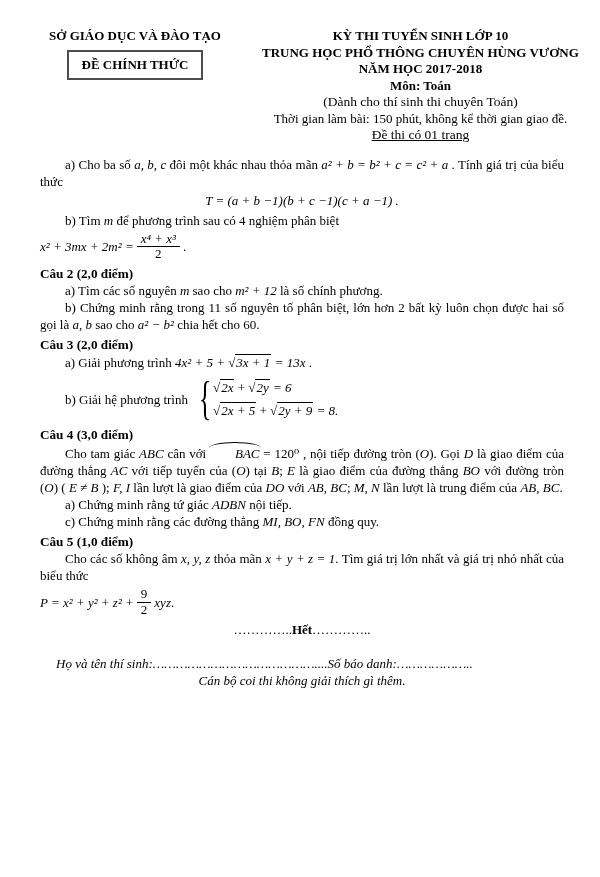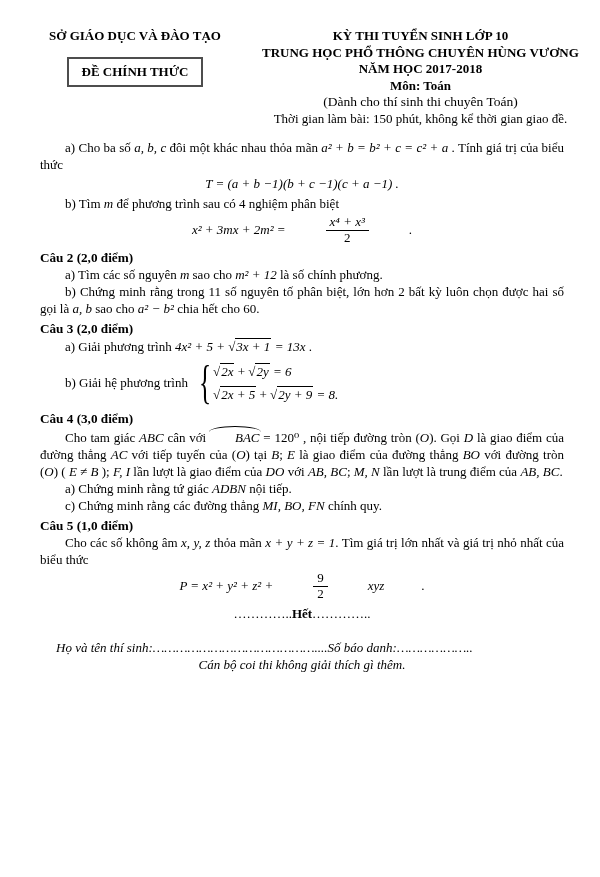--- a/index.html
+++ b/index.html
@@ -8,38 +8,38 @@
     font-family:"Liberation Serif","DejaVu Serif",serif;
     font-size:13px; overflow:hidden;
   }
   .page { padding:28px 36px 0 40px; }
 
   
   .header { display:flex; align-items:flex-start;gap:32px; }
   .h-left { width:190px; text-align:center; flex-shrink:0; }
   .h-left .hl { font-weight:bold; font-size:13px; line-height:16px; white-space:nowrap; }
   .stamp-box {
-    display:inline-block; margin-top:13px; padding:5px 13px;
+    display:inline-block; margin-top:6px; padding:5px 13px;
     border:2px solid #4d4d4d; font-weight:bold; font-size:13px; white-space:nowrap;
   }
   .h-right { flex:1; text-align:center; line-height:16.5px; }
   .h-right .b { font-weight:bold; font-size:13px; white-space:nowrap; }
   .h-right .r5 { font-size:13.5px; }
   .h-right .r6 { font-size:13px; }
   .h-right .r7 { text-decoration:underline; font-size:13.5px; display:inline-block; }
 
   
   .sec { margin-top:2px; }
   .sec-h { font-weight:bold; font-size:13.2px; line-height:17px; margin-top:3px; }
   p.line { margin:0; text-indent:25px; line-height:17px; text-align:justify; }
   p.noj { text-align:left; }
   i, .m { font-style:italic; }
 
   .formula { text-align:center; line-height:18px; margin:2px 0; }
-  .eqline { display:flex; justify-content:center; align-items:center; margin:3px 0;gap:37px; }
+  .eqline { display:flex; justify-content:flex-start; align-items:center; margin:3px 0; }
 
   
   .frac { display:inline-block; vertical-align:middle; text-align:center; line-height:1.15; margin:0 3px; }
   .frac .fn { display:block; border-bottom:1px solid #000; padding:0 4px; }
   .frac .fd { display:block; }
 
   
   .sqrt { white-space:nowrap; font-style:italic; }
   .sqrt::before { content:"\221A"; font-style:normal; }
   .sqrt .rad { border-top:1px solid #000; padding:0 1px; }
@@ -73,20 +73,21 @@
       <div class="hl">SỞ GIÁO DỤC VÀ ĐÀO TẠO</div>
       <div class="stamp-box">ĐỀ CHÍNH THỨC</div>
     </div>
     <div class="h-right">
       <div class="b">KỲ THI TUYỂN SINH  LỚP 10</div>
       <div class="b">TRUNG HỌC PHỔ THÔNG CHUYÊN HÙNG VƯƠNG</div>
       <div class="b">NĂM HỌC 2017-2018</div>
       <div class="b">Môn: Toán</div>
       <div class="r5">(Dành cho thí sinh thi chuyên Toán)</div>
       <div class="r6">Thời gian làm bài: 150 phút, không kể thời gian giao đề.</div>
+      <div><span class="r7">Đề thi có 01 trang</span></div>
     </div>
   </div>
 
   <div class="sec" style="margin-top:12px;">
     <p class="line"><span>a) Cho ba số </span><i>a, b, c</i><span> đôi một khác nhau thỏa mãn </span><i>a² + b = b² + c = c² + a</i><span> . Tính giá trị của biểu thức</span></p>
     <div class="formula m">T = (a + b −1)(b + c −1)(c + a −1) .</div>
     <p class="line noj"><span>b) Tìm </span><i>m</i><span> để phương trình sau có 4 nghiệm phân biệt</span></p>
     <div class="eqline">
       <span class="m">x² + 3mx + 2m² =</span>
       <span class="frac">
@@ -116,21 +117,21 @@
           <span class="row"><span class="sqrt"><span class="rad">2x + 5</span></span><span> + </span><span class="sqrt"><span class="rad">2y + 9</span></span><span class="m"> = 8.</span></span>
         </span>
       </span>
     </div>
   </div>
 
   <div class="sec">
     <div class="sec-h">Câu 4 (3,0 điểm)</div>
     <p class="line" style="margin-top:2px;"><span>Cho tam giác </span><i>ABC</i><span> cân với </span><i class="overarc">BAC</i><span> = 120⁰ , nội tiếp đường tròn (</span><i>O</i><span>). Gọi </span><i>D</i><span> là giao điểm của đường thẳng </span><i>AC</i><span> với tiếp tuyến của (</span><i>O</i><span>) tại </span><i>B</i><span>; </span><i>E</i><span> là giao điểm của đường thẳng </span><i>BO</i><span> với đường tròn (</span><i>O</i><span>) ( </span><i>E</i><span> ≠ </span><i>B</i><span> ); </span><i>F, I</i><span> lần lượt là giao điểm của </span><i>DO</i><span> với </span><i>AB, BC</i><span>; </span><i>M, N</i><span> lần lượt là trung điểm của </span><i>AB, BC</i><span>.</span></p>
     <p class="line noj"><span>a)  Chứng minh rằng tứ giác </span><i>ADBN</i><span> nội tiếp.</span></p>
-    <p class="line noj"><span>c)  Chứng minh rằng các đường thẳng </span><i>MI, BO, FN</i><span>  chính quy.</span></p>
+    <p class="line noj"><span>c)  Chứng minh rằng các đường thẳng </span><i>MI, BO, FN</i><span>  đồng quy.</span></p>
   </div>
 
   <div class="sec">
     <div class="sec-h">Câu 5 (1,0 điểm)</div>
     <p class="line"><span>Cho các số không âm </span><i>x, y, z</i><span> thỏa mãn </span><i>x + y + z = 1</i><span>. Tìm giá trị lớn nhất và giá trị nhỏ nhất của biểu thức</span></p>
     <div class="eqline">
       <span class="m">P = x² + y² + z² +</span>
       <span class="frac">
           <span class="fn">9</span>
           <span class="fd">2</span>

